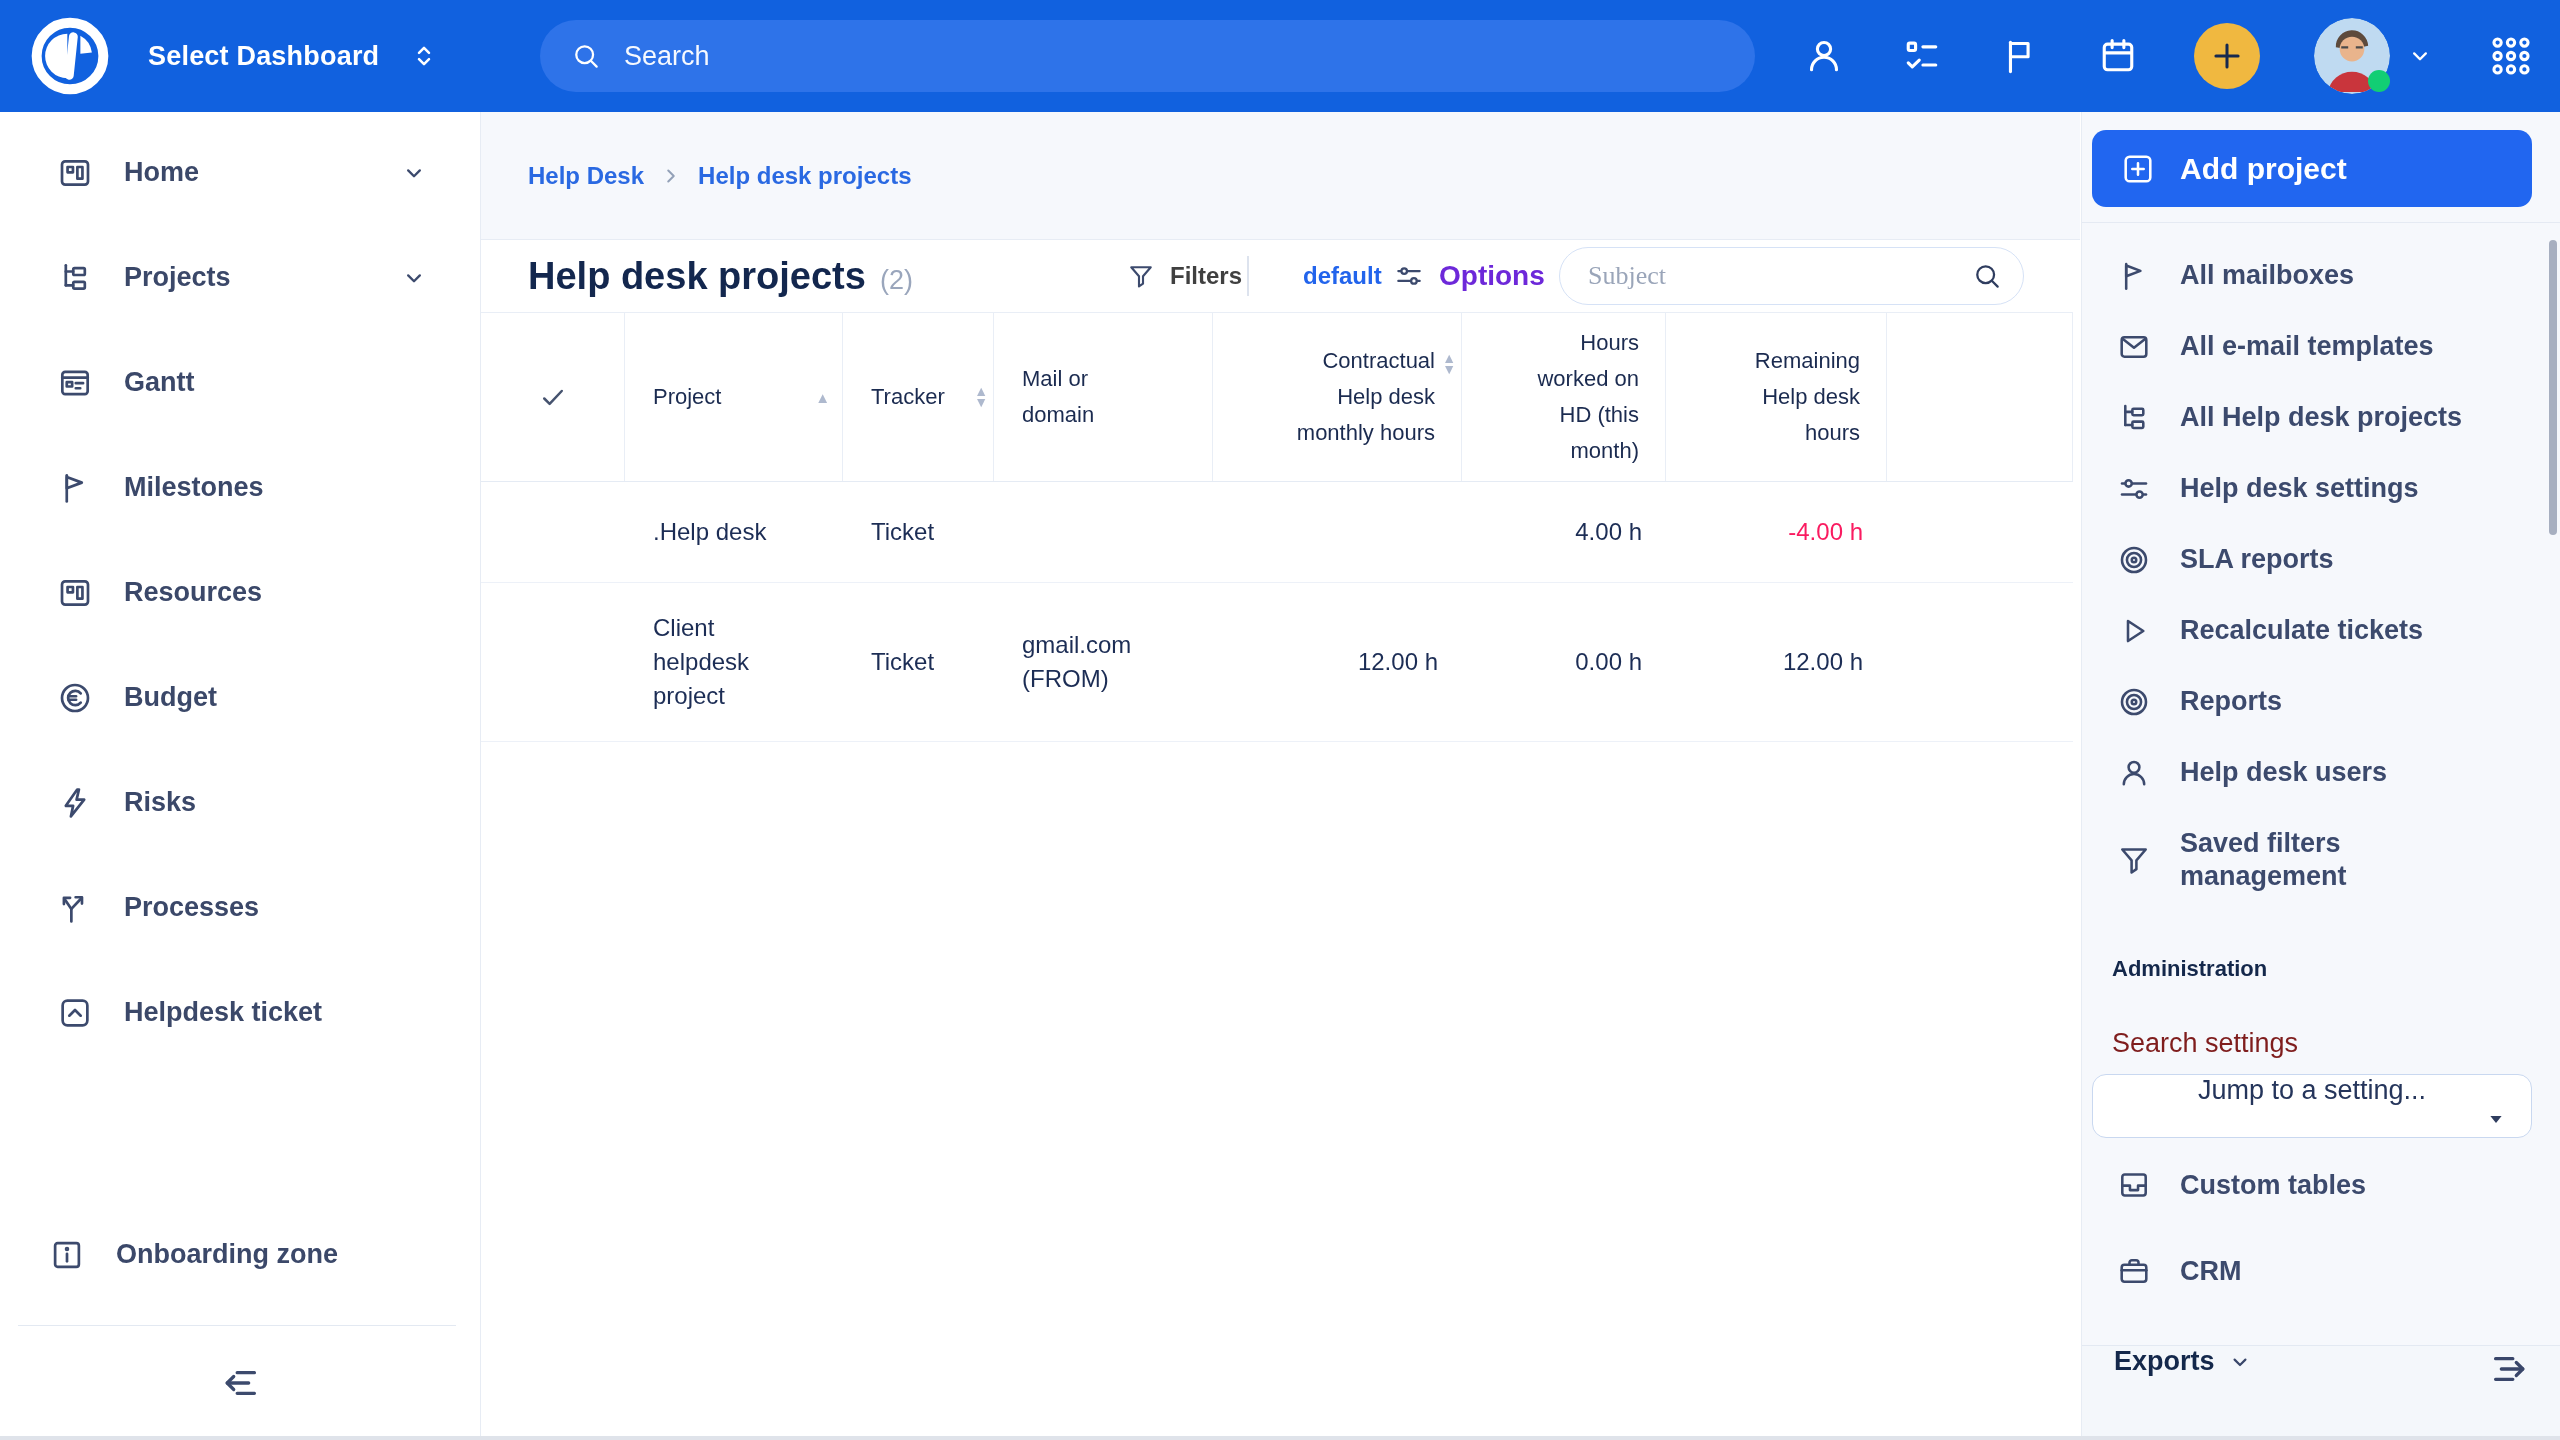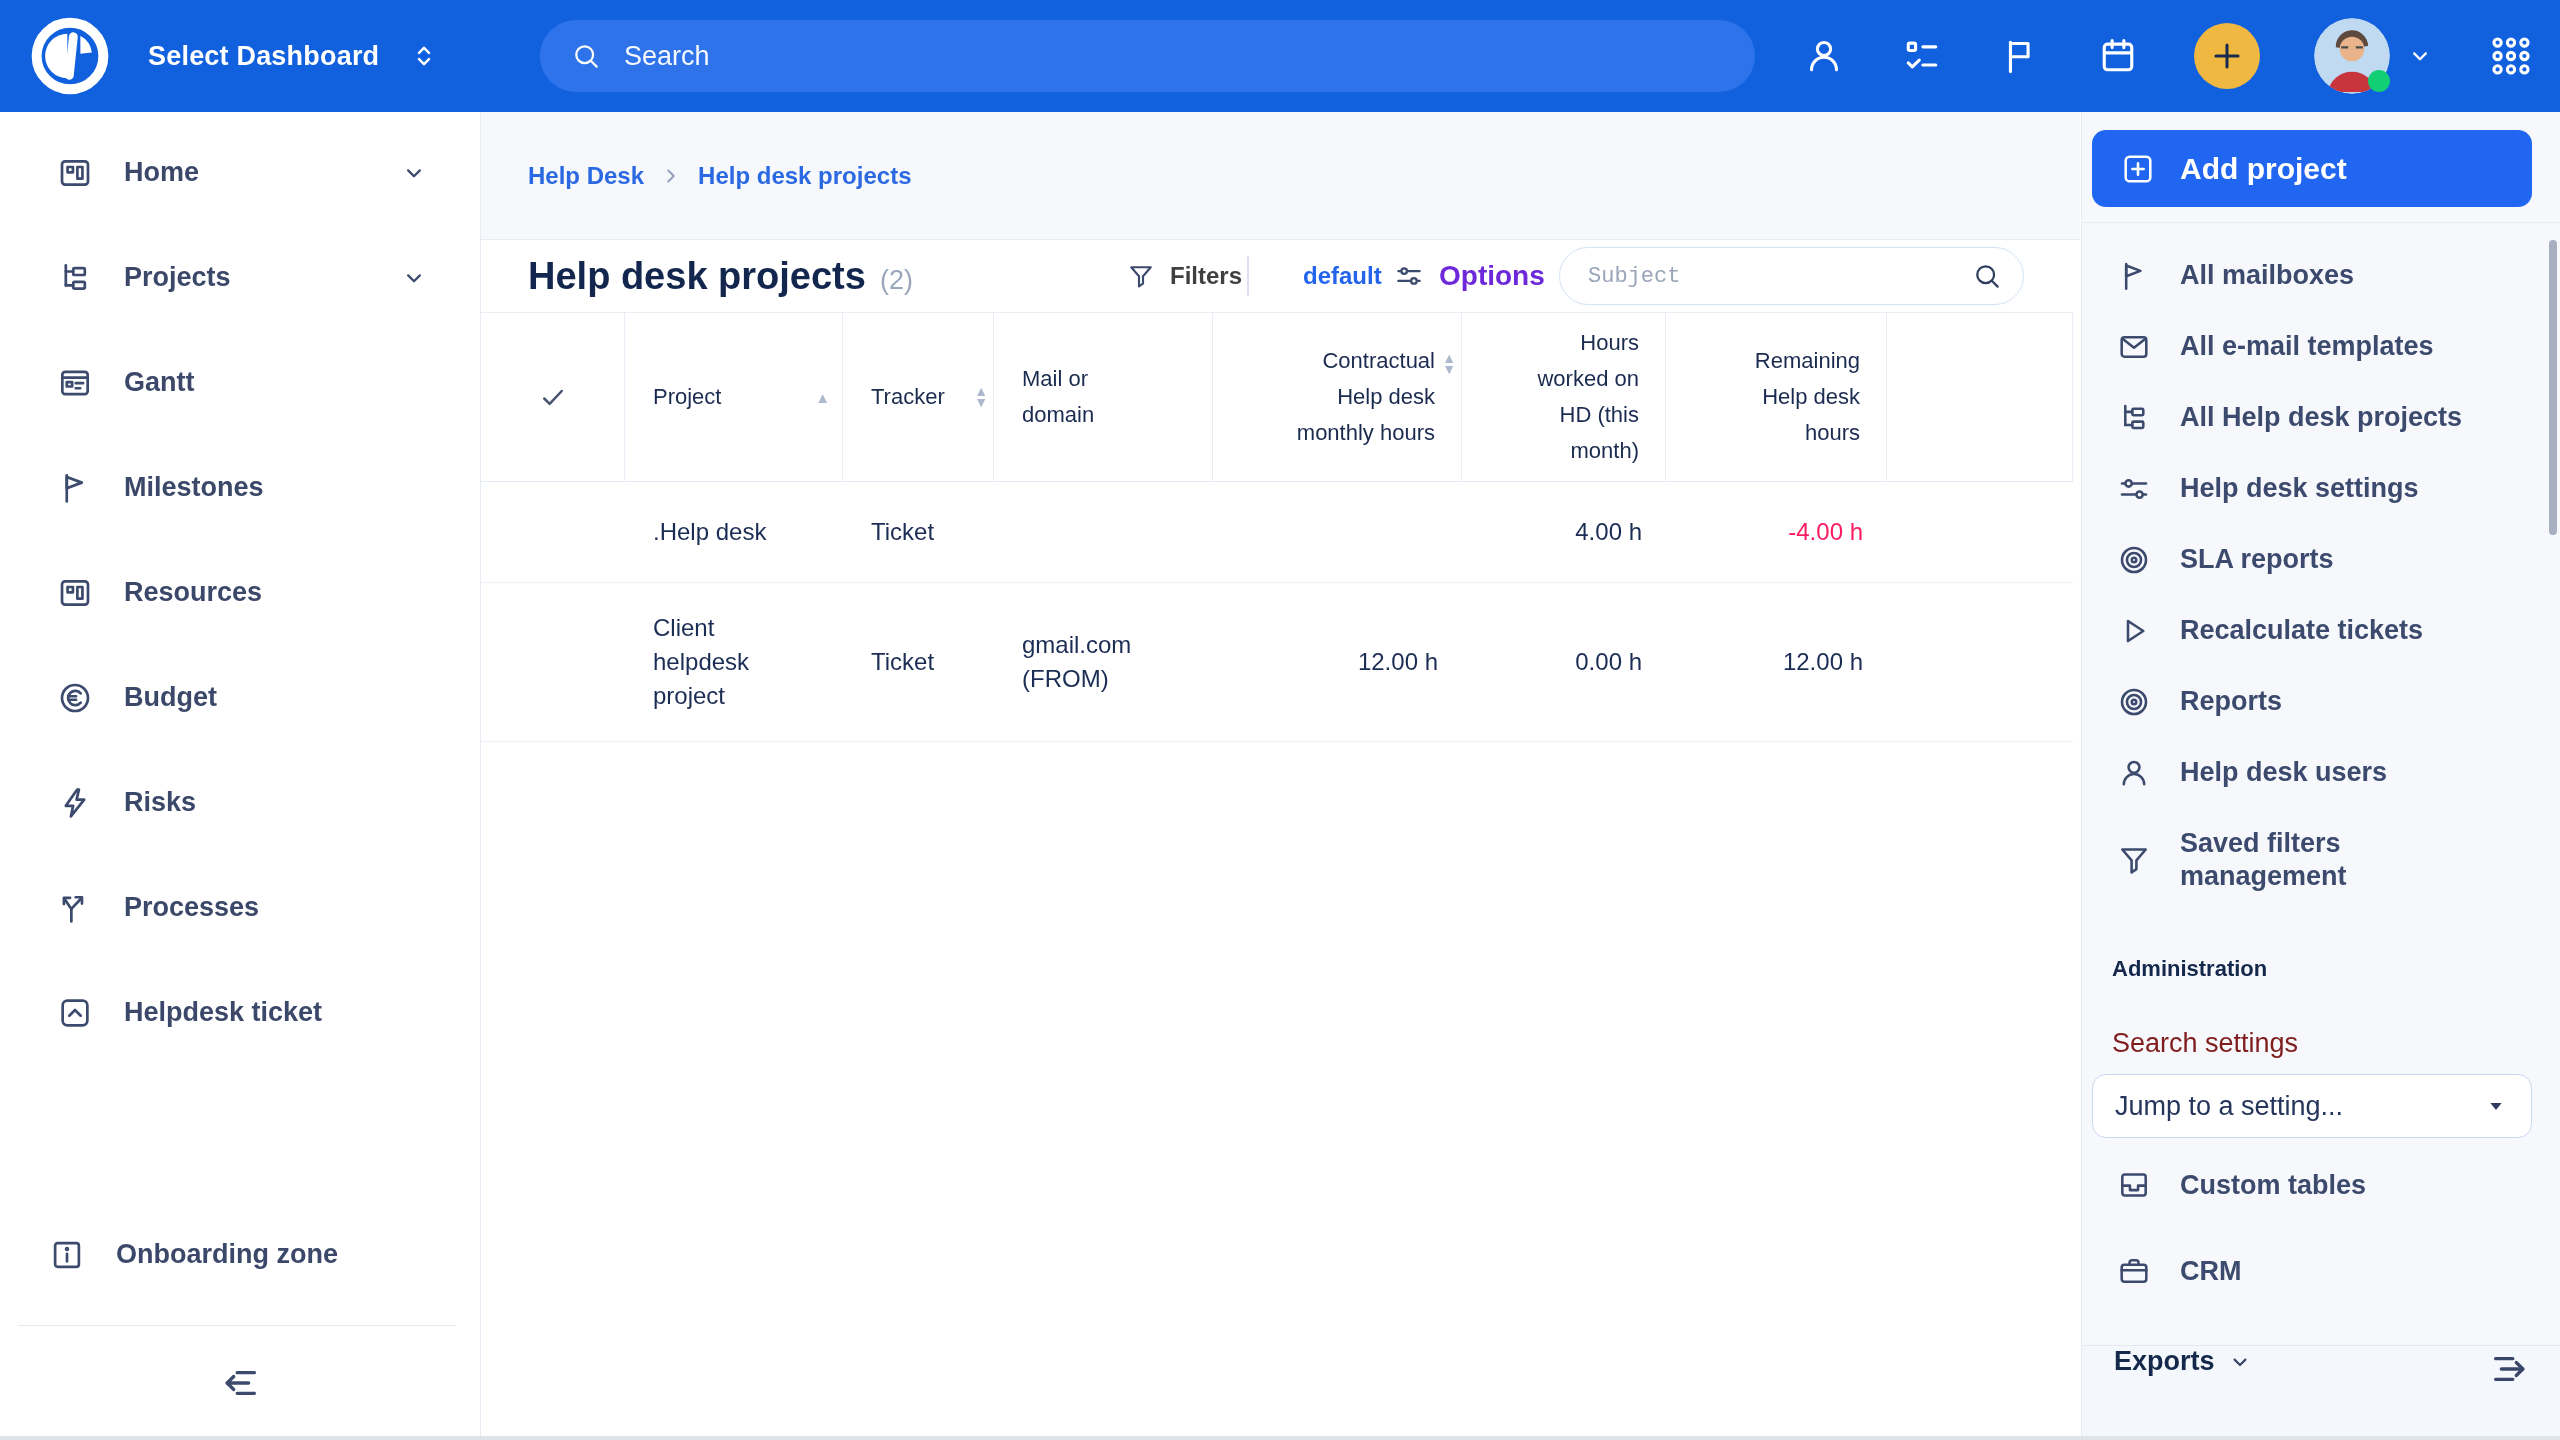--- a/index.html
+++ b/index.html
@@ -65,22 +65,22 @@
   .filters-btn .icon{width:30px;height:30px;color:#3C4A6D;}
   .vdiv{position:absolute;left:766px;top:50%;transform:translateY(-50%);width:2px;height:40px;background:#DDE3EE;}
   .default-filter{position:absolute;left:822px;top:50%;transform:translateY(-50%);color:#2264EC;font-size:24px;
                   font-weight:600;text-decoration:none;}
   .options-btn{position:absolute;left:912px;top:50%;transform:translateY(-50%);display:flex;align-items:center;
                gap:14px;color:#6d28d9;font-size:28px;font-weight:600;}
   .options-btn .icon{width:32px;height:32px;color:#3C4A6D;}
   .subject-box{position:absolute;left:1078px;top:50%;transform:translateY(-50%);width:465px;height:58px;
                border:1px solid #D6E2F6;border-radius:29px;background:#fff;display:flex;align-items:center;
                padding:0 20px 0 26px;}
-  .subject-box input{flex:1;border:none;outline:none;background:transparent;font-size:22px;color:#1B2B50;
-                     font-family:Liberation Mono, monospace;}
+  .subject-box input{flex:1;border:none;outline:none;background:transparent;font-size:26px;color:#1B2B50;
+                     font-family:Liberation Serif, serif;}
   .subject-box input::placeholder{color:#9AA5B9;}
   .subject-box .icon{width:32px;height:32px;color:#2F3D5F;flex:none;}
 
   
   .table{position:absolute;top:200px;left:0;width:1592px;}
   .grid{display:grid;grid-template-columns:144px 218px 151px 219px 249px 204px 221px 1fr;}
   .thead{border-top:1px solid #E9EEF6;border-bottom:1px solid #E5EBF4;}
   .th{position:relative;border-right:1px solid #E9EEF6;min-height:160px;display:flex;align-items:center;
       font-size:22px;font-weight:500;color:#1B2B50;line-height:36px;white-space:pre-line;padding:12px 16px;}
   .th.al{justify-content:flex-start;padding-left:28px;}
@@ -108,21 +108,21 @@
   .hd-menu{position:absolute;top:128px;left:0;right:10px;}
   .menu-item{display:flex;align-items:center;height:71px;padding:0 20px 0 34px;color:#3C4A6D;font-size:27px;
              font-weight:700;}
   .menu-item .icon{width:36px;height:36px;margin-right:28px;flex:none;color:#3C4A6D;}
   .menu-item .lbl{white-space:pre-line;line-height:33px;}
   .menu-item.tall{height:104px;}
   .admin-heading{position:absolute;top:844px;left:30px;font-size:22px;font-weight:700;color:#14284B;}
   .search-settings{position:absolute;top:916px;left:30px;font-size:27px;font-weight:500;color:#7f1d1d;}
   .jump-select{position:absolute;top:962px;left:10px;width:440px;height:64px;background:#fff;
                border:1px solid #C9D8F0;border-radius:14px;display:flex;align-items:center;
-               padding:0 22px;font-size:27px;color:#25355B;}
+               padding:0 22px;font-size:27px;color:#25355B;flex-direction:column;}
   .jump-select .caret{margin-left:auto;width:26px;height:26px;color:#2F3D5F;}
   .admin-items{position:absolute;top:1030px;left:0;right:10px;}
   .admin-items .menu-item{height:86px;}
   .exports-bar{position:absolute;left:0;right:0;top:1211px;bottom:4px;background:#F4F7FB;
                border-top:1px solid #E3E9F2;display:flex;align-items:flex-start;margin-top:22px;}
   .exports-btn{flex:1;display:flex;align-items:center;padding-left:32px;gap:12px;font-size:27px;
                font-weight:700;color:#14284B;}
   .exports-btn .icon{width:26px;height:26px;color:#39466A;}
   .rp-vdiv{width:1px;background:#E3E9F2;}
   .expand-btn{width:103px;background:none;border:none;display:flex;align-items:center;justify-content:center;

